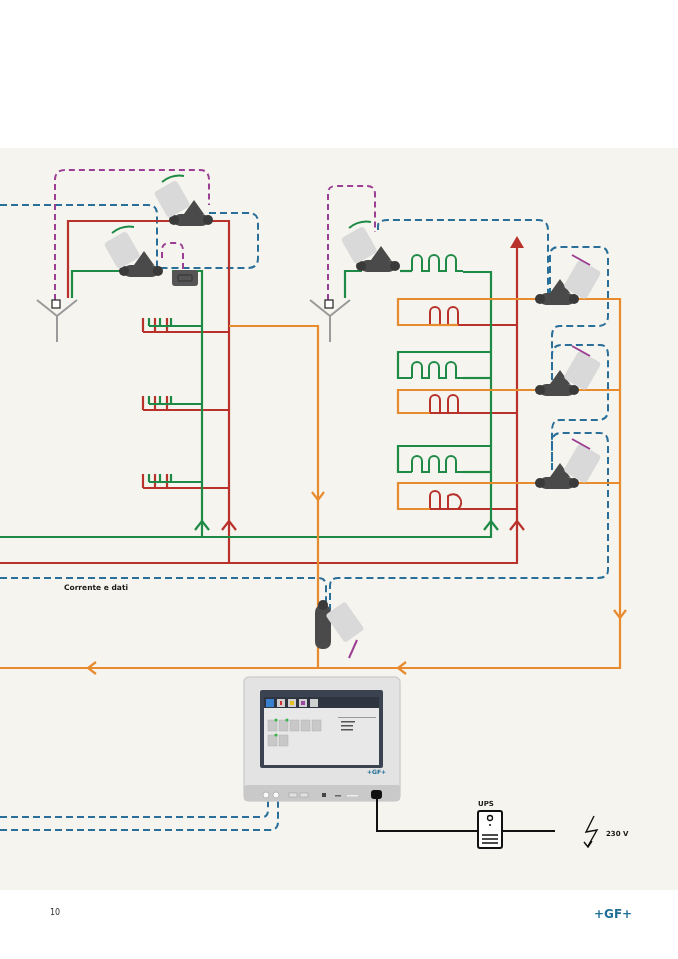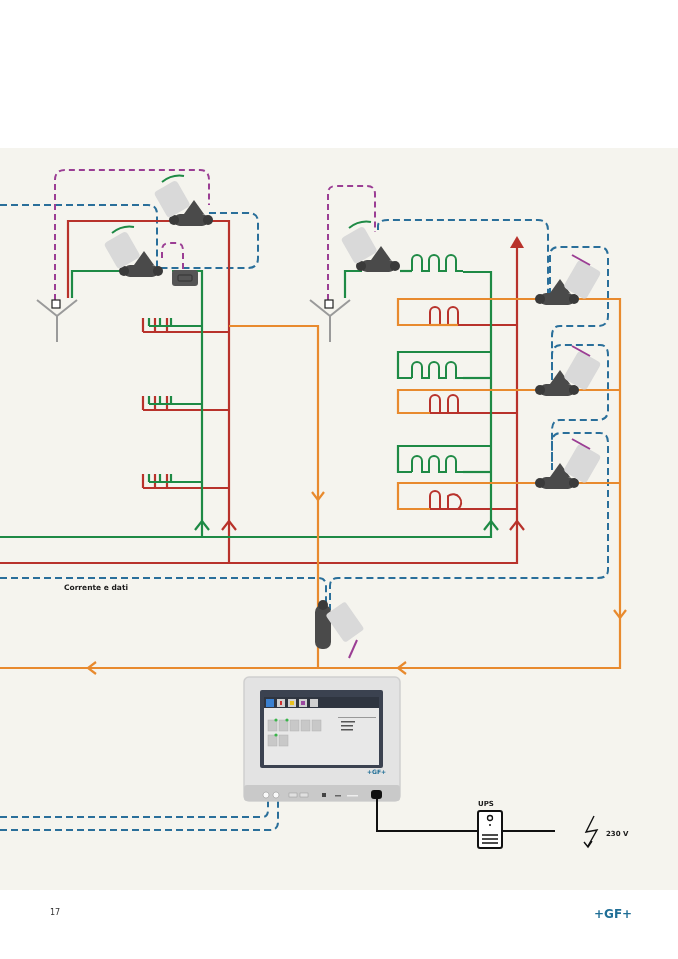--- a/index.html
+++ b/index.html
@@ -202,14 +202,14 @@
     <rect x="478" y="811" width="24" height="37" rx="2" fill="#fff" stroke="#111" stroke-width="2"></rect>
     <circle cx="490" cy="818" r="2.5" fill="none" stroke="#111" stroke-width="1.3"></circle>
     <circle cx="490" cy="825" r="1" fill="#111"></circle>
     <path d="M482,835 H498 M482,839 H498 M482,843 H498" stroke="#111" stroke-width="1.3"></path>
   </g>
   <text class="lbl" x="478" y="806" font-size="7">UPS</text>
   <path d="M594,816 L586,832 L597,830 L588,846 M584,842 L588,847 L592,841" fill="none" stroke="#111" stroke-width="1.4"></path>
   <text class="lbl" x="606" y="836" font-size="7">230 V</text>
 </svg>
 
-<div id="page-num">17</div>
+<div id="page-num">10</div>
 <div id="logo">+GF+</div>
 
 </body></html>

